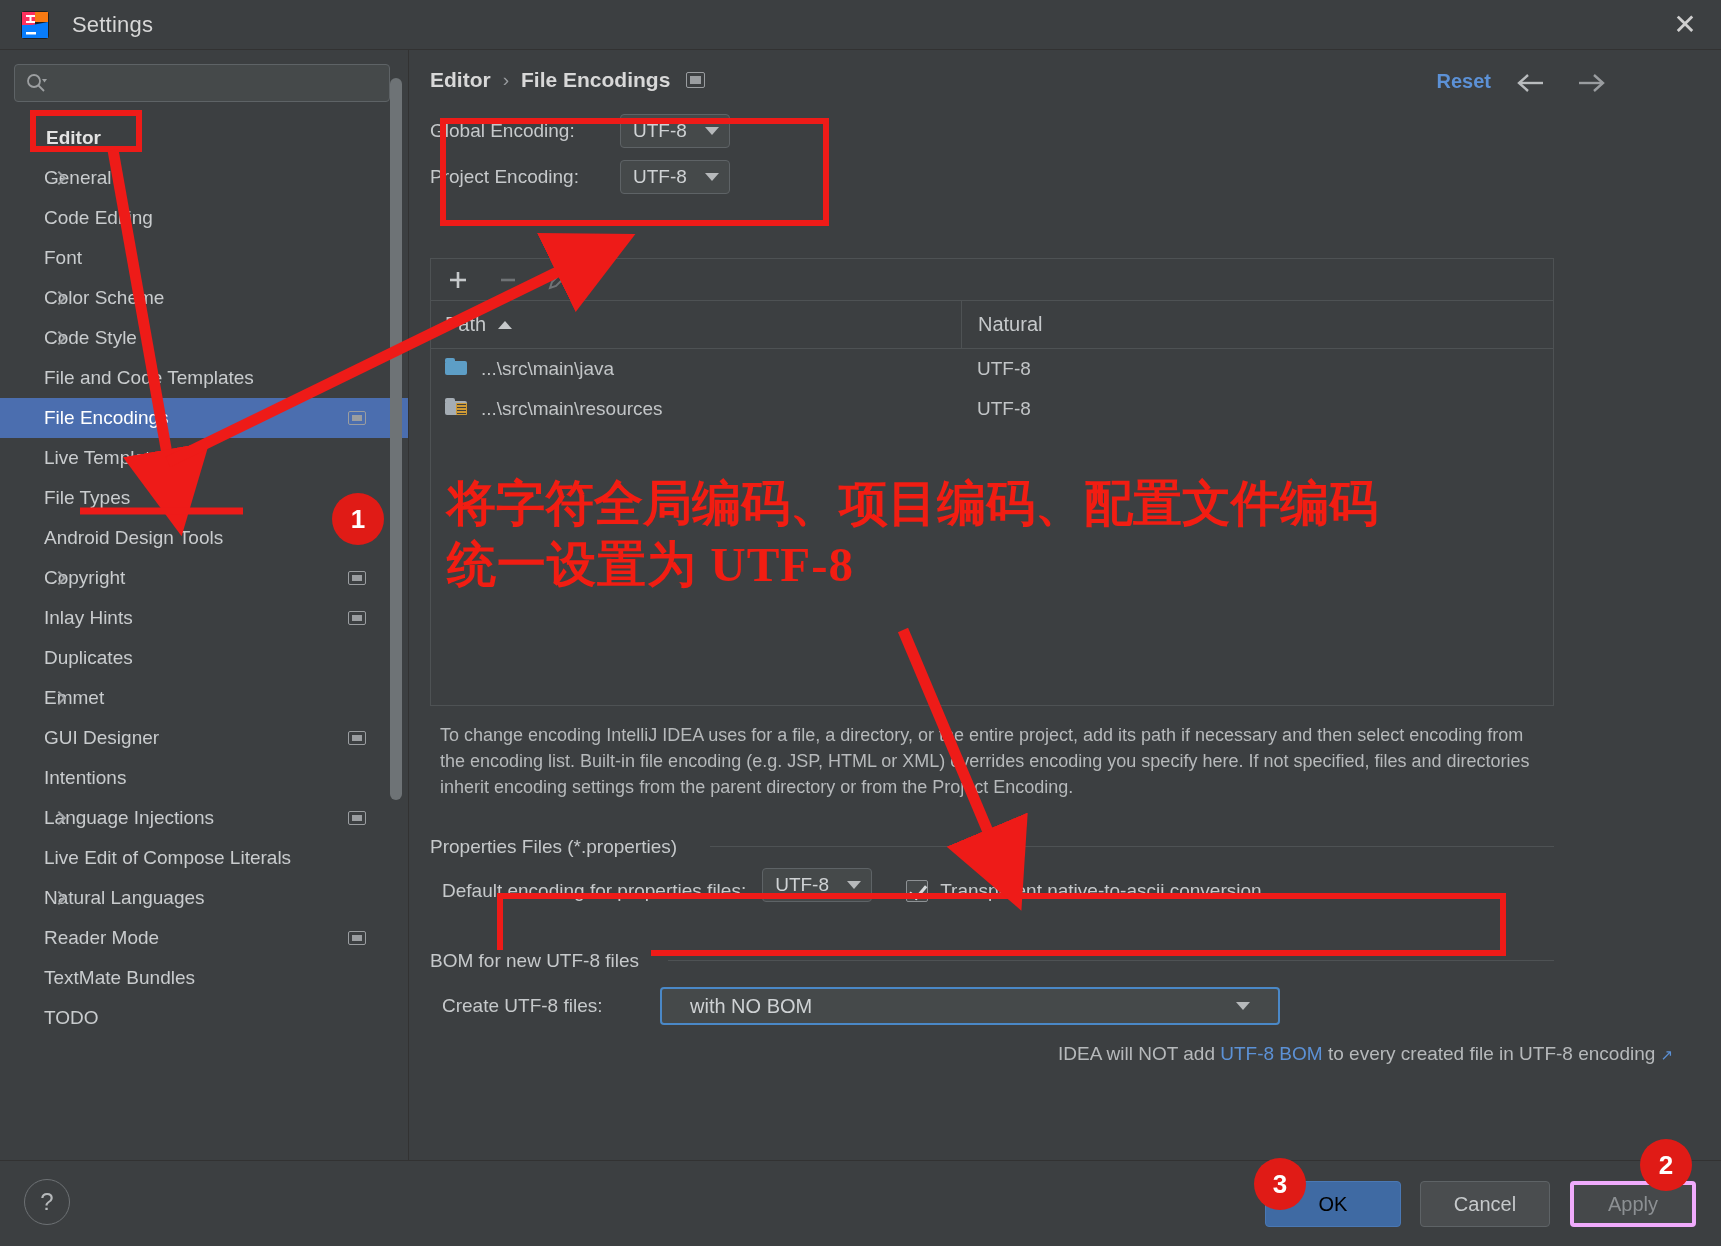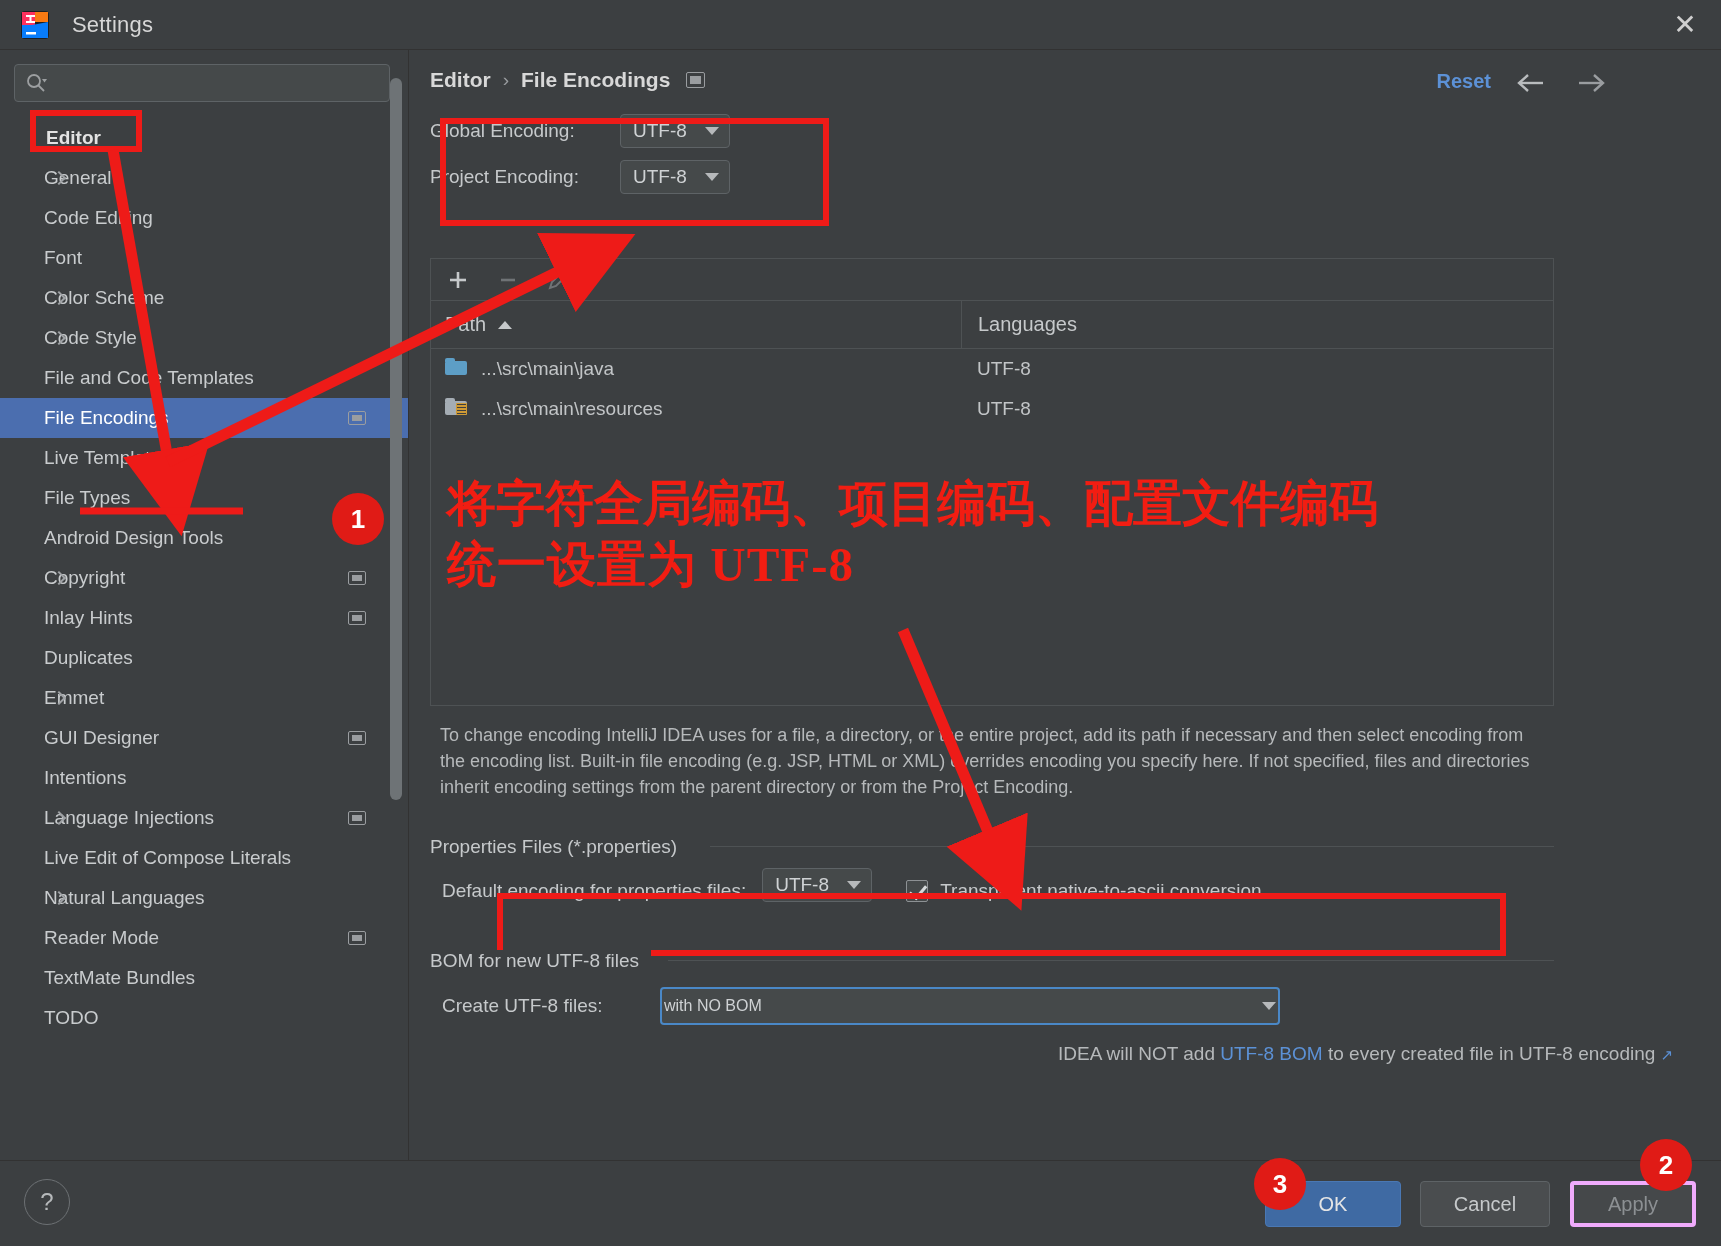--- a/index.html
+++ b/index.html
@@ -185,21 +185,21 @@
   }
   .checkbox.checked:after{
     content:""; position:absolute; left:6px; top:1px; width:7px; height:14px;
     border-right:3px solid #d6d9db; border-bottom:3px solid #d6d9db; transform:rotate(40deg);
   }
   #bom-row{ position:absolute; left:32px; top:937px; display:flex; align-items:center; }
   #bom-row .lbl{ width:218px; }
   #bom-combo{
     width:620px; height:38px; border:2px solid #4a88c7; border-radius:4px;
     background:#45494a; display:flex; align-items:center; justify-content:space-between;
-    padding:0 2px; font-size:16px; color:#cfd2d4; cursor:pointer;
+    padding:0 28px; font-size:20px; color:#cfd2d4; cursor:pointer;
   }
   #bom-note{
     position:absolute; left:648px; top:993px; font-size:19px; color:#b6b9bb;
   }
   #bom-note .lnk{ color:#5c91d6; cursor:pointer; }
   .ext-arrow{ color:#5c91d6; font-size:15px; }
 
   
   #footer{
     position:absolute; left:0; top:1160px; width:1721px; height:86px;
@@ -208,21 +208,21 @@
   #help-btn{
     position:absolute; left:24px; top:18px; width:46px; height:46px; border-radius:50%;
     border:1px solid #6d7174; color:#b6b9bb; font-size:24px;
     display:flex; align-items:center; justify-content:center; cursor:pointer;
   }
   .btn{
     position:absolute; top:20px; height:46px; border-radius:4px;
     display:flex; align-items:center; justify-content:center;
     font-size:20px; cursor:pointer;
   }
-  #btn-ok{ left:1265px; width:136px; background:#3f6aa3; border:1px solid #4a78b4; color:#e5e5e5;}
+  #btn-ok{ left:1265px; width:136px; background:#3f6aa3; border:1px solid #4a78b4; color:#000000;}
   #btn-cancel{ left:1420px; width:130px; background:#4a4d4f; border:1px solid #5e6366; color:#c6c9cb;}
   #btn-apply{ left:1570px; width:126px; background:#45484a; border:4px solid #f0abfc; color:#8c9093;}
 
   
   #overlay{ position:absolute; left:0; top:0; width:1721px; height:1246px; pointer-events:none;}
   .ann-rect{ position:absolute; border:6px solid #ee1b18; }
   .ann-badge{
     position:absolute; border-radius:50%; background:#e01b16; color:#ffffff;
     display:flex; align-items:center; justify-content:center;
     font-size:26px; font-weight:bold;
@@ -416,21 +416,21 @@
           <path d="M5 21 L7 15 L17 5 L21 9 L11 19 Z" fill="none" stroke="#6f7376" stroke-width="2"></path>
         </svg>
       </span>
     </div>
     <div id="thead">
       <div class="th path">
         <span>Path</span>
         <span class="sort-caret"></span>
       </div>
       <div class="th enc">
-        <span>Languages</span>
+        <span>Natural</span>
       </div>
     </div>
     <div id="tbody">
         <div class="trow">
           <div class="cpath">
             <span class="folder src">
               <span class="tab"></span>
               <span class="body"></span>
             </span>
             <span>...\src\main\java</span>

